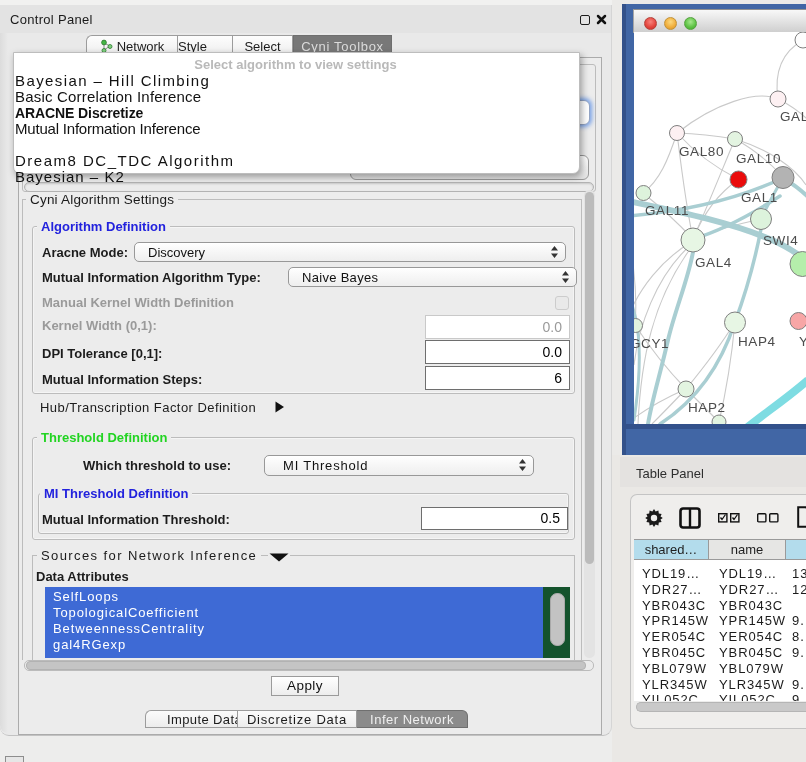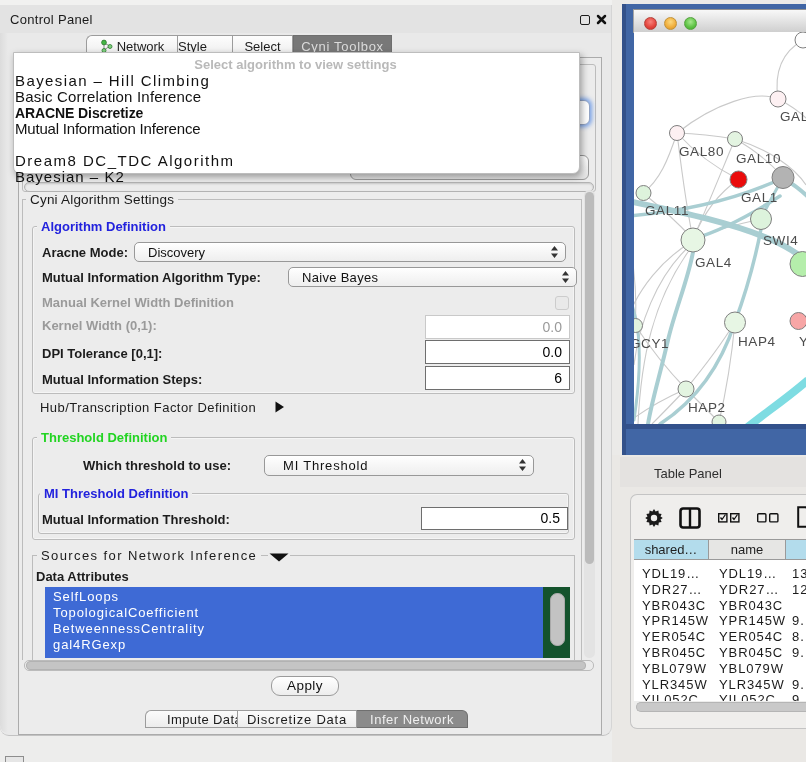--- a/index.html
+++ b/index.html
@@ -131,21 +131,21 @@
  <div class="abs" style="left:0;top:0;width:498px;height:71px;background:#3e6ad5;"></div>
  <div class="abs" style="left:8px;top:2px;font-size:13px;letter-spacing:0.9px;color:#fff;line-height:16px;">SelfLoops<br>TopologicalCoefficient<br>BetweennessCentrality<br>gal4RGexp</div>
  <div class="abs" style="left:505px;top:6px;width:13px;height:51px;background:#c3c3c3;border:1px solid #a9a9a9;border-radius:7px;"></div>
 </div>
 
 <div class="abs" style="left:584px;top:190px;width:11px;height:468px;background:#e3e3e3;border-radius:6px;"></div>
 <div class="abs" style="left:585px;top:192px;width:9px;height:372px;background:#bbbbbb;border-radius:5px;"></div>
 <div class="abs" style="left:24px;top:660px;width:568px;height:9px;background:#ebebeb;border:1px solid #bbbbbb;border-radius:5px;"></div>
 <div class="abs" style="left:26px;top:661px;width:558px;height:7px;background:#c4c4c4;border:1px solid #b2b2b2;border-radius:4px;"></div>
 
-<div class="abs" style="left:271px;top:676px;width:66px;height:18px;border:1px solid #9b9b9b;border-radius:9px;
+<div class="abs" style="left:271px;top:676px;width:66px;height:18px;border:1px solid #9b9b9b;border-radius:0;
 background:linear-gradient(#ffffff,#ededed);text-align:center;font-size:13.5px;color:#111;line-height:18px;letter-spacing:0.4px;">Apply</div>
 
 <div class="abs" style="left:145px;top:710px;height:18px;display:flex;">
  <div style="box-sizing:border-box;width:92px;border:1px solid #9c9c9c;border-right:none;border-radius:6px 0 0 0;background:linear-gradient(#fbfbfb,#ececec);display:flex;align-items:center;justify-content:center;padding-left:26px;">
       <span class="plain" style="letter-spacing:0.4px;">Impute Data</span>
     </div>
  <div style="box-sizing:border-box;width:120px;border:1px solid #9c9c9c;background:linear-gradient(#fbfbfb,#ececec);display:flex;align-items:center;justify-content:center;">
       <span class="plain" style="letter-spacing:0.8px;">Discretize Data</span>
     </div>
  <div style="box-sizing:border-box;width:111px;border:1px solid #6f6f6f;border-left:none;border-radius:0 6px 0 0;background:#8b8b8b;display:flex;align-items:center;justify-content:center;">
@@ -231,21 +231,21 @@
   <text x="695" y="267">GAL4</text>
   <text x="630" y="348">GCY1</text>
   <text x="738" y="346">HAP4</text>
   <text x="799" y="346">Y</text>
   <text x="688" y="412">HAP2</text>
  </g>
 </svg>
 
 <div class="abs" style="left:612px;top:455px;width:194px;height:307px;background:#eae8e5;"></div>
 <div class="abs" style="left:620px;top:457px;width:186px;height:30px;background:#e4e2e0;"></div>
-<div class="abs plain" style="left:636px;top:466px;color:#2e2e2e;margin-left:18px;">Table Panel</div>
+<div class="abs plain" style="left:636px;top:466px;color:#2e2e2e;">Table Panel</div>
 
 <div class="abs" style="left:630px;top:494px;width:182px;height:233px;background:#efeeec;border:1px solid #c4c4c4;border-radius:7px 0 0 7px;border-right:none;"></div>
 
 <svg class="abs" style="left:645px;top:509px;" width="18" height="18" viewBox="0 0 18 18">
  <path d="M9 0 L10.6 2.4 L13.4 1.6 L13.8 4.4 L16.6 4.9 L15.5 7.5 L17.8 9 L15.5 10.5 L16.6 13.1 L13.8 13.6 L13.4 16.4 L10.6 15.6 L9 18 L7.4 15.6 L4.6 16.4 L4.2 13.6 L1.4 13.1 L2.5 10.5 L0.2 9 L2.5 7.5 L1.4 4.9 L4.2 4.4 L4.6 1.6 L7.4 2.4 Z" fill="#1a1a1a"></path>
  <circle cx="9" cy="9" r="3.2" fill="#efeeec"></circle>
 </svg>
 <svg class="abs" style="left:679px;top:507px;" width="22" height="22" viewBox="0 0 22 22">
  <rect x="1.5" y="1.5" width="19" height="19" rx="2.5" fill="none" stroke="#111" stroke-width="2.6"></rect>
  <line x1="11" y1="1.5" x2="11" y2="20.5" stroke="#111" stroke-width="2.4"></line>

